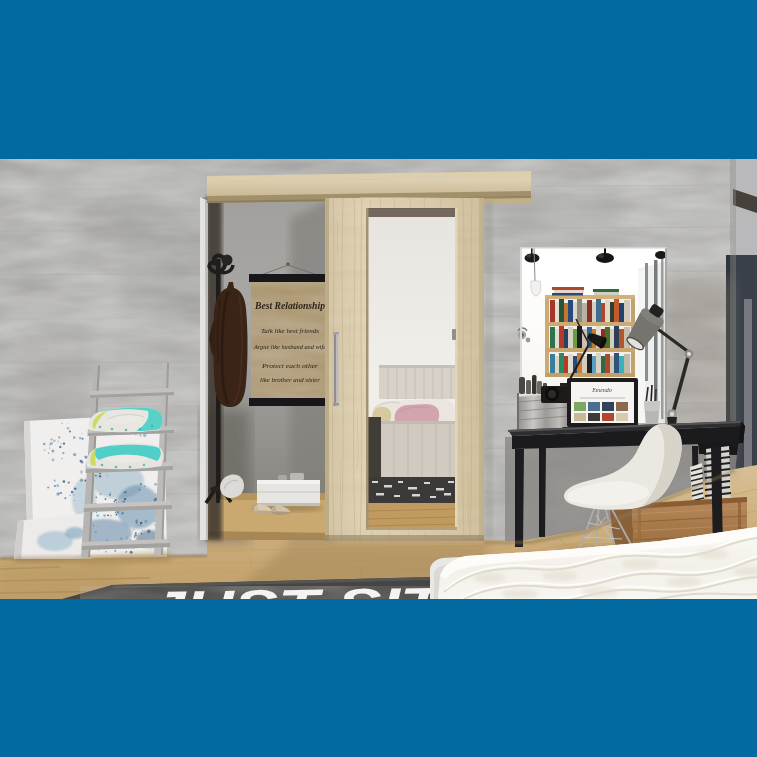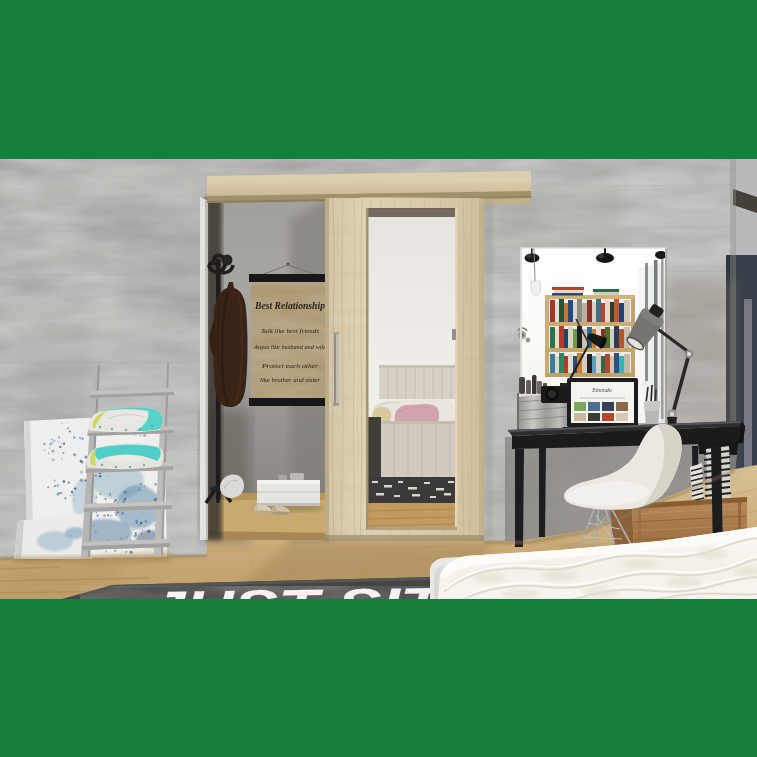--- a/index.html
+++ b/index.html
@@ -1,16 +1,16 @@
 <!DOCTYPE html>
 <html><head>
 <meta charset="utf-8">
 <style>
 html,body{margin:0;padding:0;background:#fff;}
-#canvas{position:relative;width:757px;height:757px;background:#15803d;overflow:hidden;font-family:"Liberation Sans",sans-serif;}
+#canvas{position:relative;width:757px;height:757px;background:#0369a1;overflow:hidden;font-family:"Liberation Sans",sans-serif;}
 #photo{position:absolute;left:0;top:159px;width:757px;height:440px;}
 </style>
 </head>
 <body>
 <div id="canvas">
 
 <div id="photo">
 <svg width="757" height="440" viewBox="0 0 757 440">
 <defs>
 <linearGradient id="wallg" x1="0" y1="0" x2="1" y2="1">

